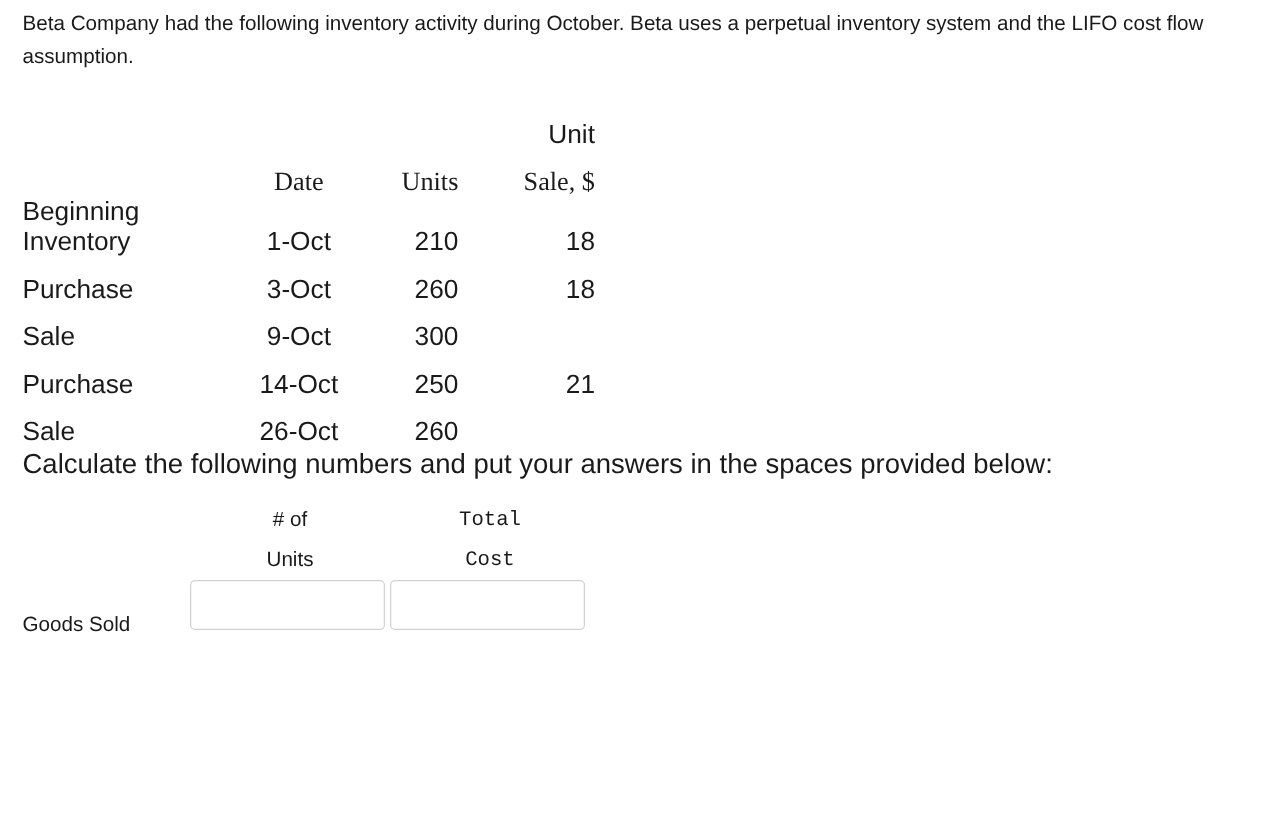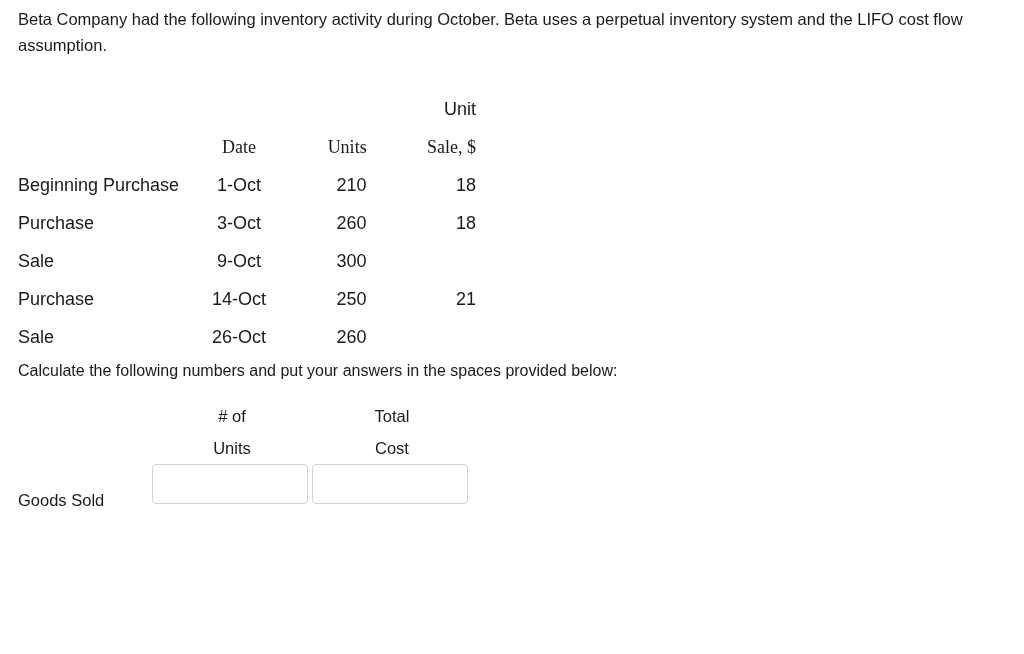--- a/index.html
+++ b/index.html
@@ -35,42 +35,42 @@
     white-space: pre-wrap;
   }
 
   
   .inv-table {
     position: absolute;
     left: 18px;
     top: 82px;
     width: 470px;
     border-collapse: collapse;
-    font-size: 18px;
+    font-size: 21px;
     color: #1a1a1a;
   }
   .inv-table td, .inv-table th {
     padding: 0;
     font-weight: normal;
     vertical-align: bottom;
   }
   .inv-table .c-label   { width: 182px; text-align: left;   height: 38px; }
   .inv-table .c-date    { width: 90px;  text-align: center;  height: 38px; }
   .inv-table .c-units   { width: 86px;  text-align: right;   height: 38px; padding-right: 18px; }
   .inv-table .c-cost    { width: 94px;  text-align: right;   height: 38px; padding-right: 12px; }
 
   .inv-table tr.head-top td   { height: 38px; }
   .inv-table tr.head-main td  { height: 38px; font-family: Liberation Serif, serif; }
 
   
   .instruction {
     position: absolute;
     left: 18px;
     top: 359px;
-    font-size: 16px;
+    font-size: 22px;
     line-height: 24px;
     color: #1a1a1a;
     text-align: center;
   }
 
   
   .ans-table {
     position: absolute;
     left: 18px;
     top: 400px;
@@ -83,21 +83,21 @@
     vertical-align: top;
   }
   .ans-head-cell {
     text-align: center;
     line-height: 32px;
     height: 64px;
     font-weight: normal;
   }
   .ans-col-label { width: 134px; }
   .ans-col-a     { width: 160px; margin-top: 34px; }
-  .ans-col-b     { width: 160px; }
+  .ans-col-b     { width: 160px; font-family: Liberation Mono, monospace; }
 
   .ans-row-label {
     text-align: left;
     line-height: 28px;
     padding-top: 4px;
     padding-right: 6px;
     white-space: pre-line;
   }
   .ans-row-label.single { padding-top: 22px; }
 
@@ -134,21 +134,21 @@
         <td class="c-cost">Unit</td>
       </tr>
       <tr class="head-main">
         <td class="c-label"></td>
         <td class="c-date">Date</td>
         <td class="c-units">Units</td>
         <td class="c-cost">Sale, $</td>
       </tr>
 
       <tr>
-        <td class="c-label">Beginning Purchase</td>
+        <td class="c-label">Beginning Inventory</td>
         <td class="c-date">1-Oct</td>
         <td class="c-units">210</td>
         <td class="c-cost">18</td>
       </tr>
       <tr>
         <td class="c-label">Purchase</td>
         <td class="c-date">3-Oct</td>
         <td class="c-units">260</td>
         <td class="c-cost">18</td>
       </tr>

